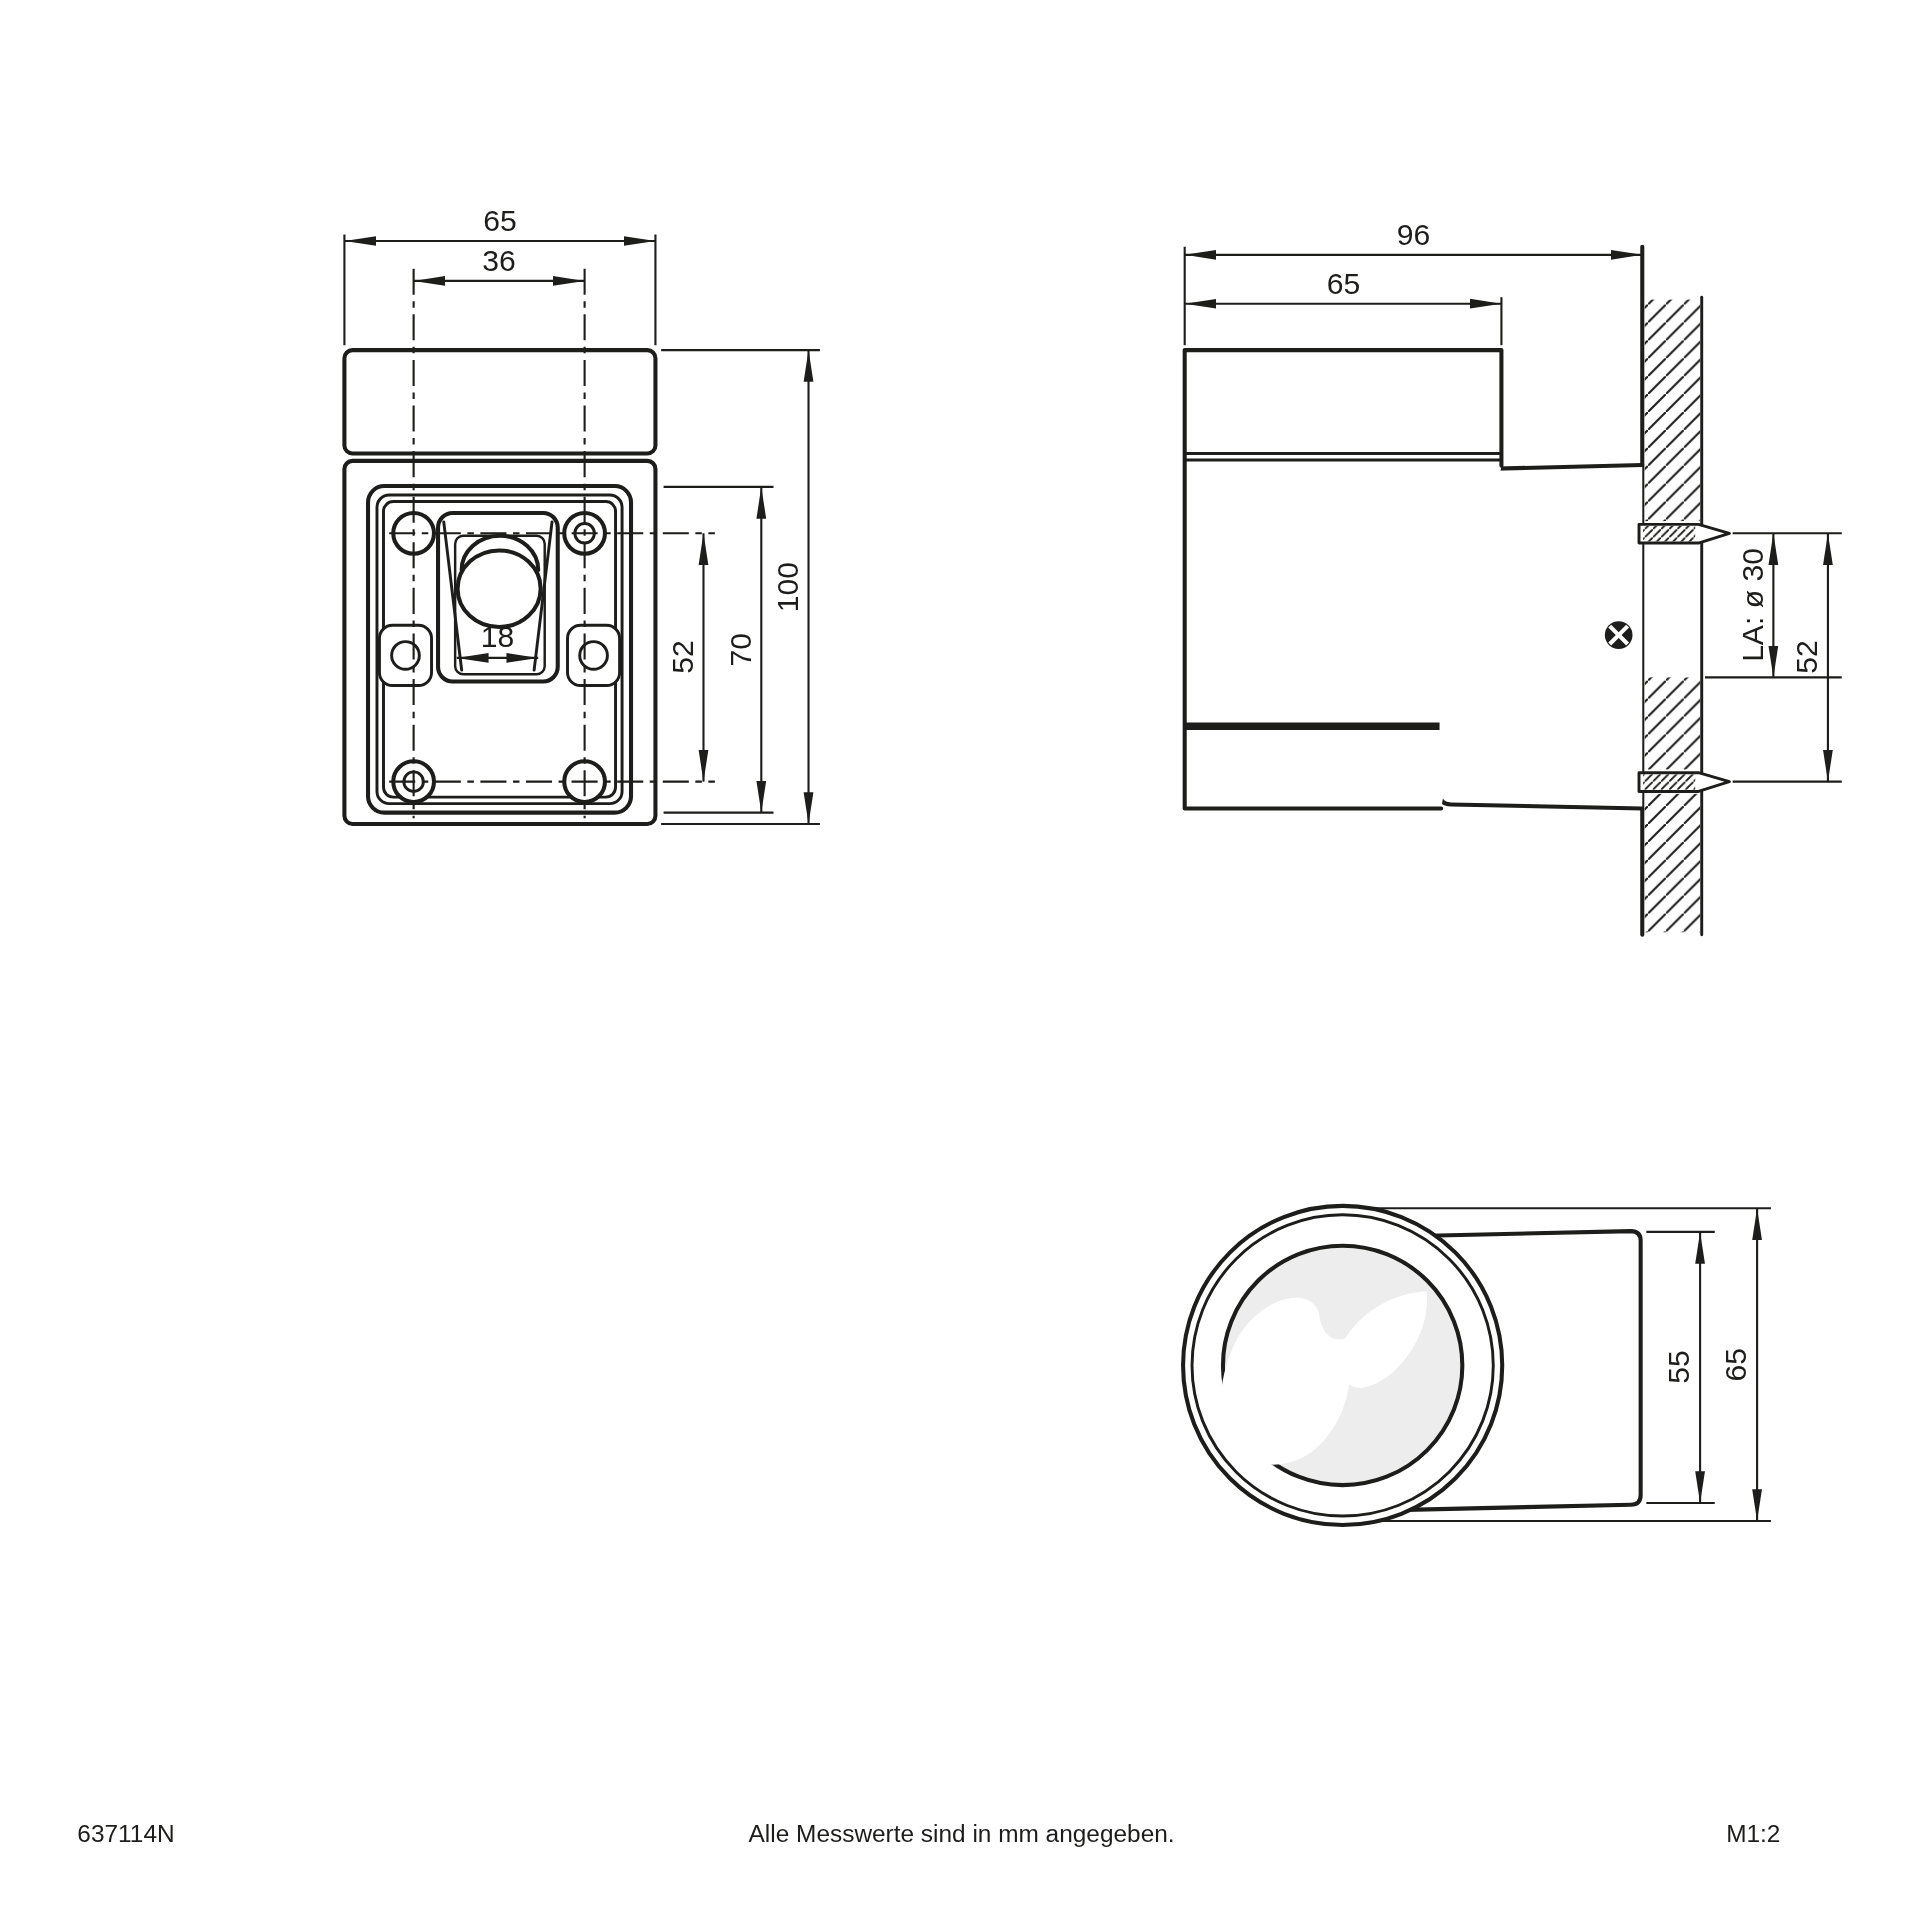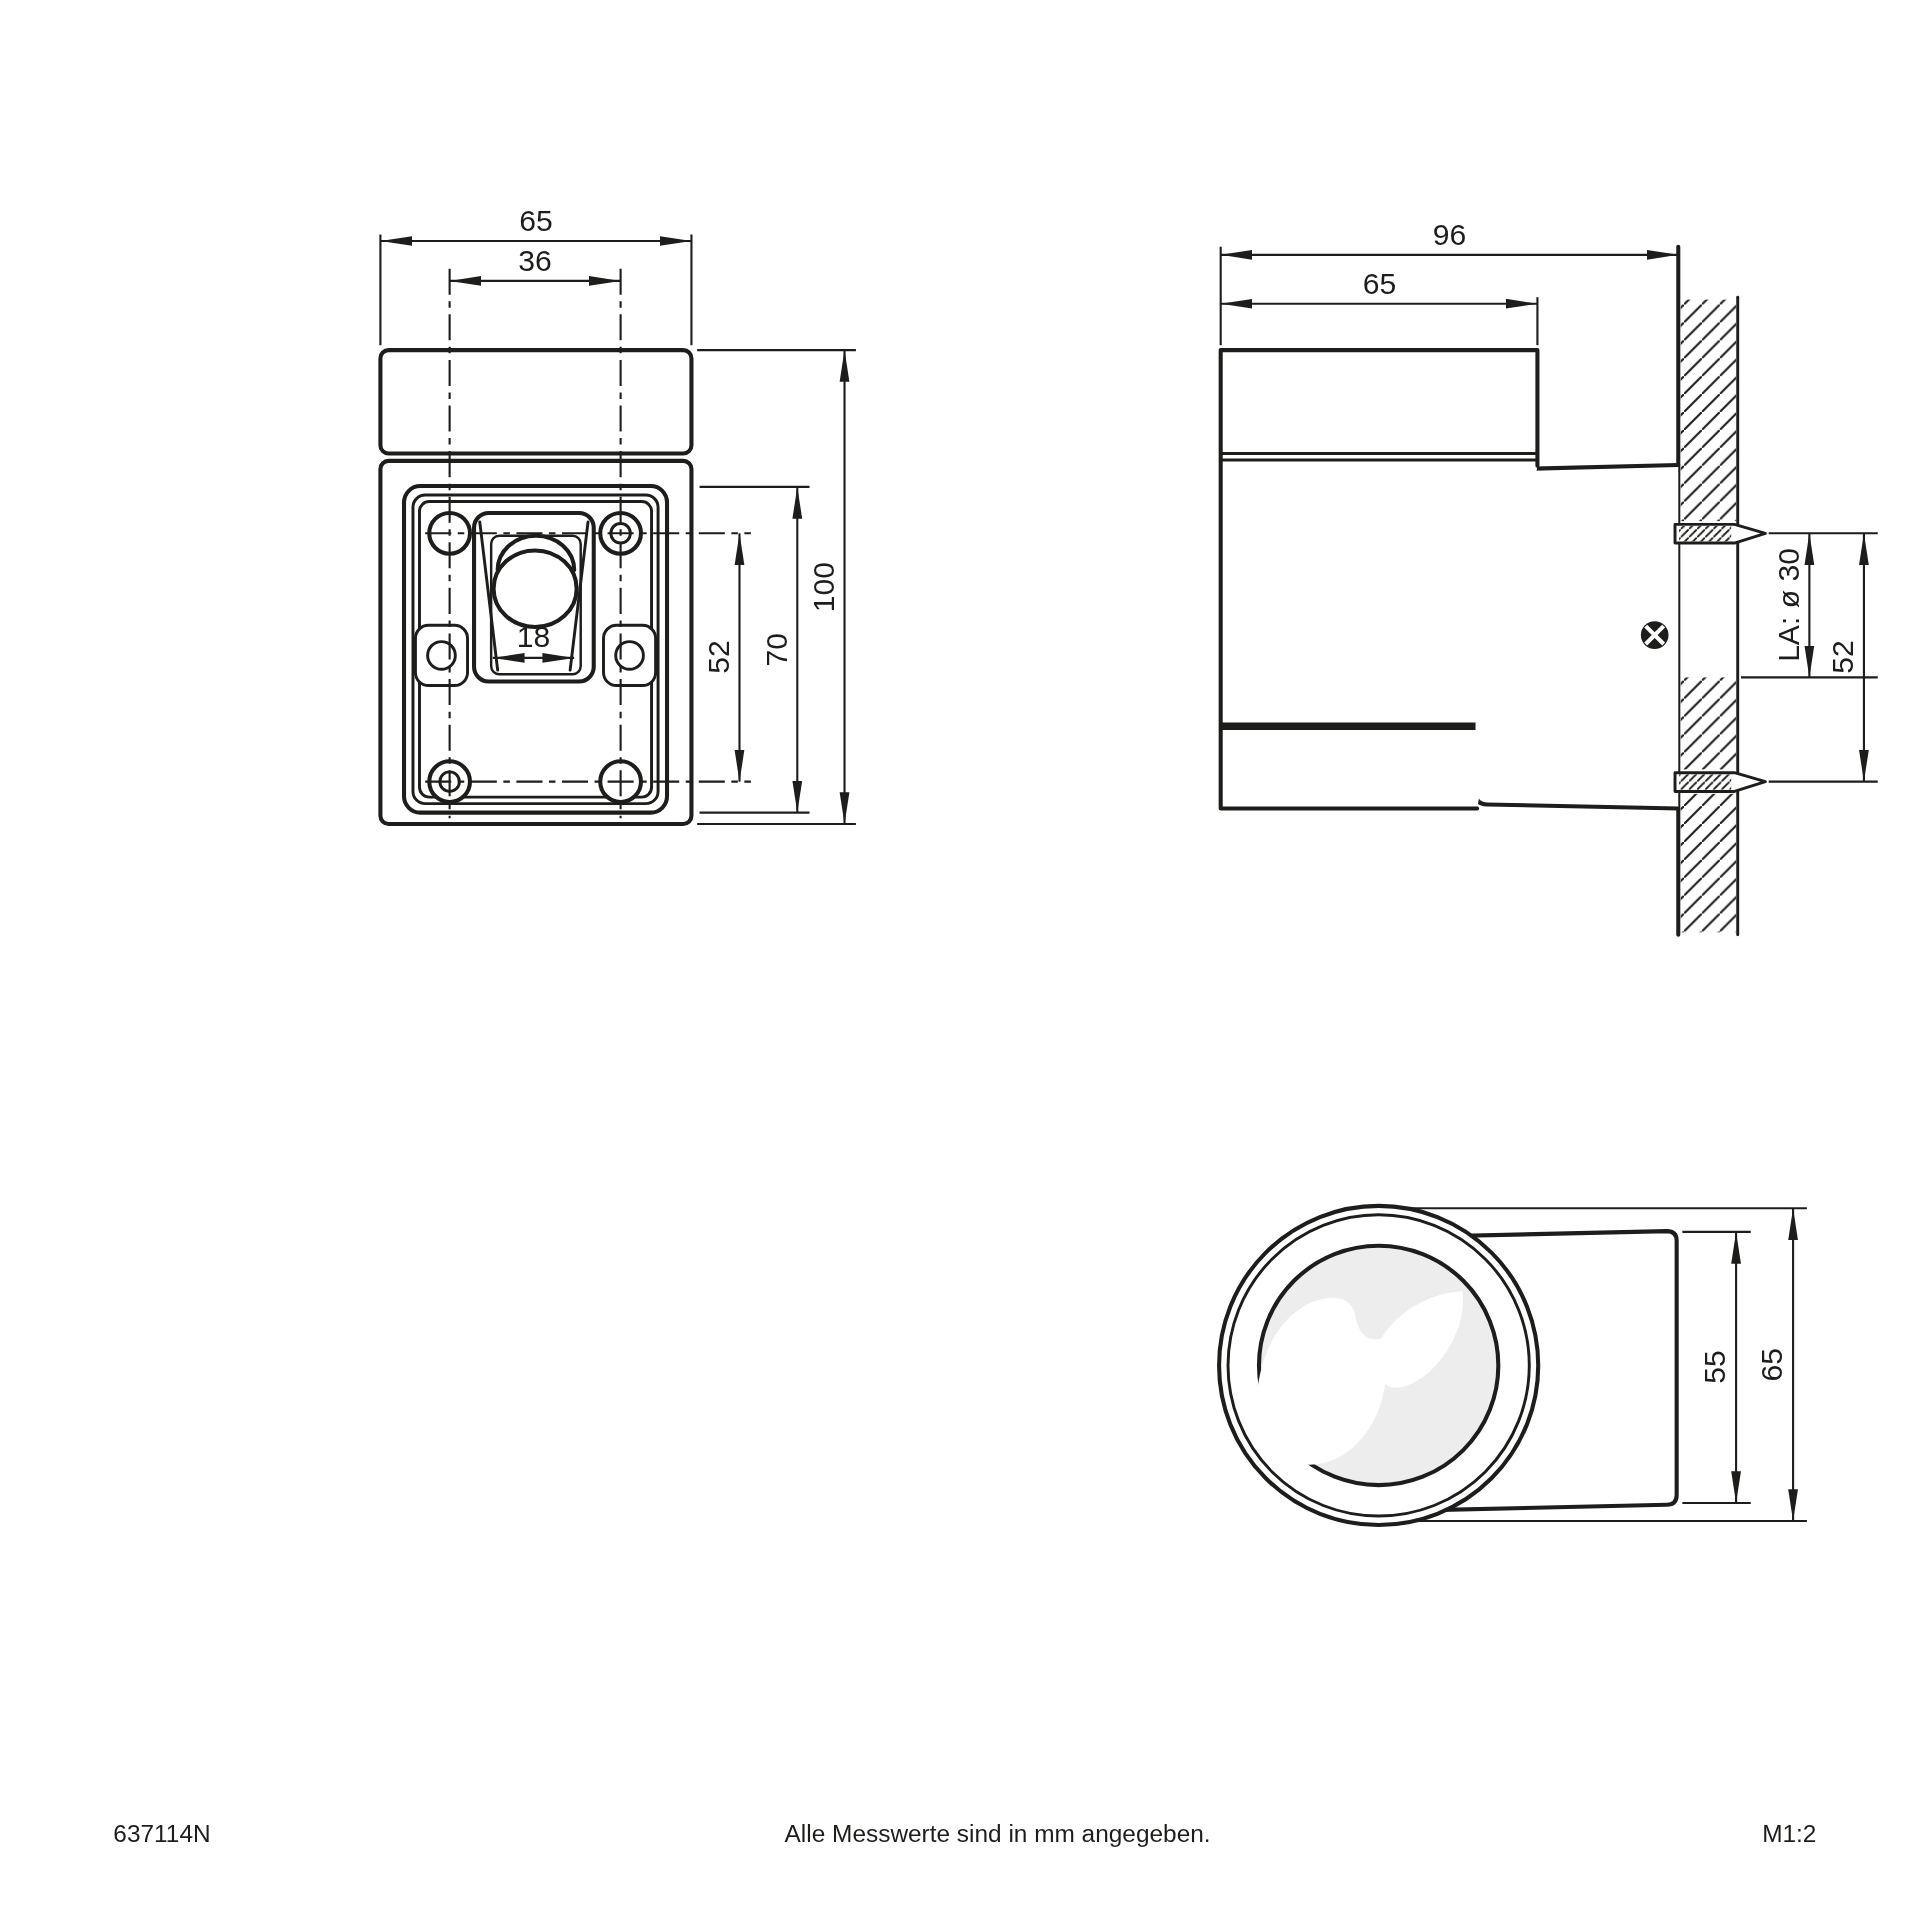--- a/index.html
+++ b/index.html
@@ -1,17 +1,17 @@
 <!DOCTYPE html>
 <html style="font-size:13px"><head>
 <meta charset="utf-8">
 <style>
   html,body{margin:0;padding:0;background:#ffffff;}
   .page{width:1544px;height:1924px;position:relative;background:#ffffff;
-        font-family:"Liberation Sans","DejaVu Sans",sans-serif;margin-left:36px;}
+        font-family:"Liberation Sans","DejaVu Sans",sans-serif;}
   svg{display:block;}
   .s5{stroke:#1d1d1b;stroke-width:5;fill:none;stroke-linejoin:round;stroke-linecap:round;}
   .s4{stroke:#1d1d1b;stroke-width:3.6;fill:none;stroke-linejoin:round;stroke-linecap:round;}
   .s3{stroke:#1d1d1b;stroke-width:3;fill:none;}
   .thick{stroke:#1d1d1b;stroke-width:9;fill:none;stroke-linecap:butt;}
   .dim{stroke:#1d1d1b;stroke-width:2.6;fill:none;}
   .ext{stroke:#1d1d1b;stroke-width:2.6;fill:none;}
   .cl{stroke:#1d1d1b;stroke-width:2.6;fill:none;stroke-dasharray:32 8 8 8;}
   .fw{fill:#ffffff;}
   .lens{fill:#ededed;}

